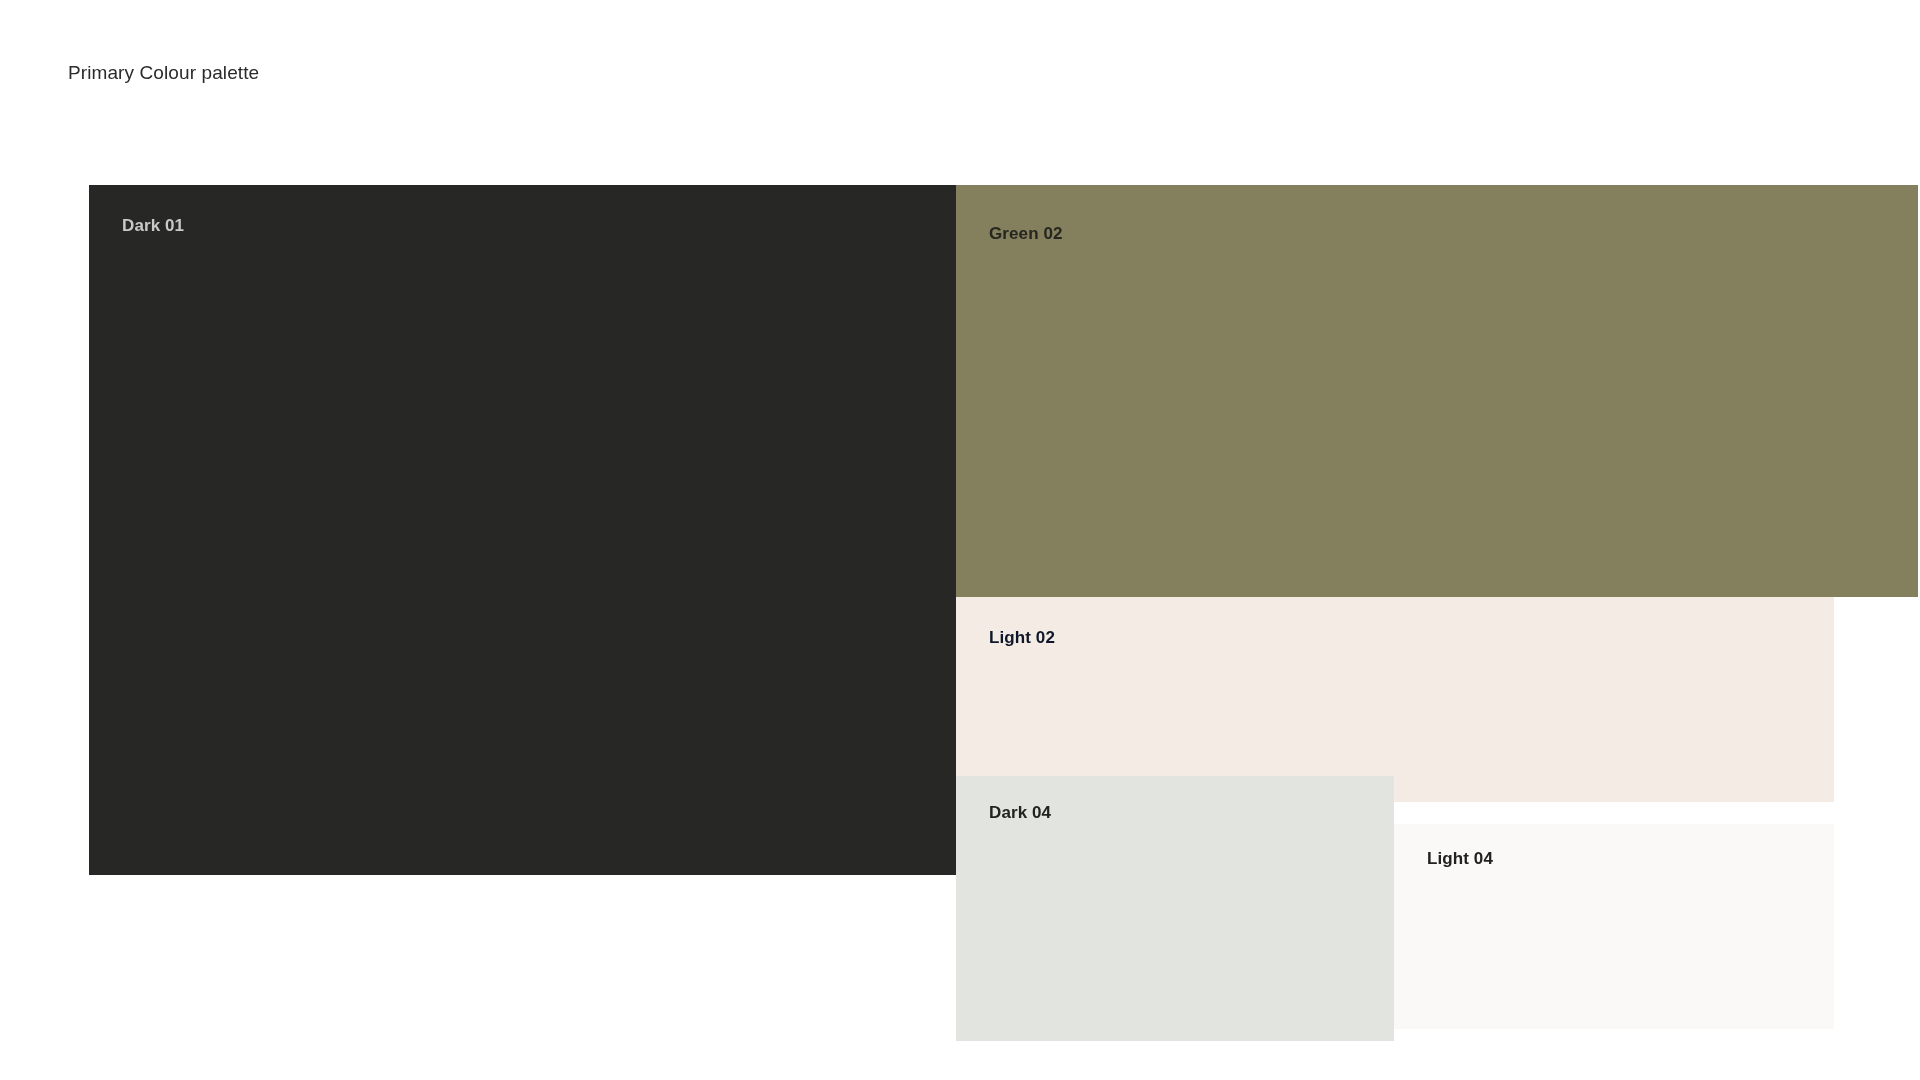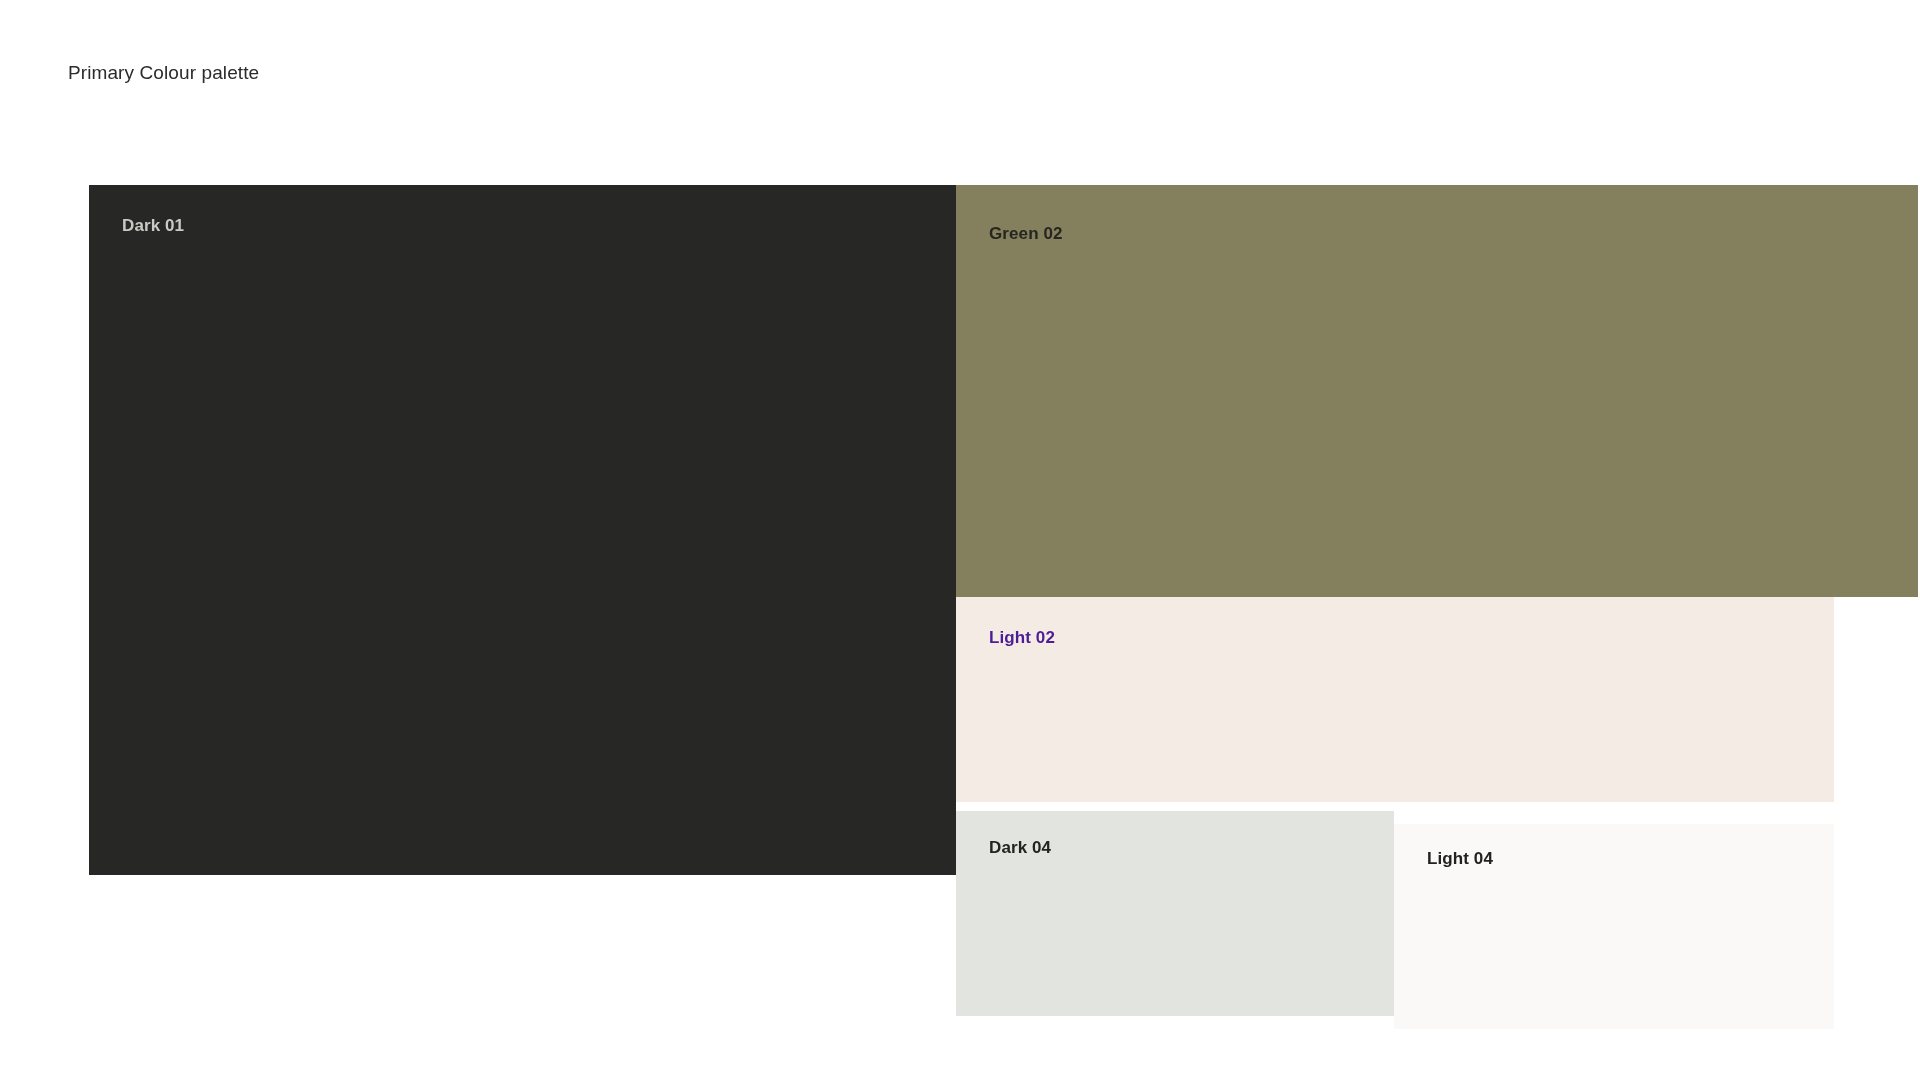--- a/index.html
+++ b/index.html
@@ -52,21 +52,21 @@
     font-size: 17px;
     font-weight: 700;
     letter-spacing: 0.1px;
     white-space: nowrap;
   }
 
   
   .swatch-dark-01  { left: 0px;   top: 0px;   width: 867px; height: 690px; }
   .swatch-green-02 { left: 867px; top: 0px;   width: 962px; height: 412px; }
   .swatch-light-02 { left: 867px; top: 412px; width: 878px; height: 205px; }
-  .swatch-dark-04  { left: 867px; top: 626px; width: 438px; height: 205px; text-decoration: underline; }
+  .swatch-dark-04  { left: 867px; top: 591px; width: 438px; height: 265px; text-decoration: underline; }
   .swatch-light-04 { left: 1305px;top: 639px; width: 440px; height: 205px; }
 
   
   .swatch-green-02 .swatch-label { top: 39px; }
   .swatch-light-04 .swatch-label { top: 25px; }
   .swatch-dark-04  .swatch-label { top: 27px; }
 </style>
 </head>
 <body style="background: rgb(255, 255, 255);">
 
@@ -78,21 +78,21 @@
 
     <div class="swatch swatch-dark-01" style="background-color: rgb(39, 39, 38);">
       <span class="swatch-label" style="color: rgb(201, 202, 196);">Dark 01</span>
     </div>
 
     <div class="swatch swatch-green-02" style="background-color: rgb(132, 127, 92);">
       <span class="swatch-label" style="color: rgb(38, 38, 32);">Green 02</span>
     </div>
 
     <div class="swatch swatch-light-02" style="background-color: rgb(244, 236, 228);">
-      <span class="swatch-label" style="color: #4c1d95;">Light 02</span>
+      <span class="swatch-label" style="color: #0f172a;">Light 02</span>
     </div>
 
     <div class="swatch swatch-dark-04" style="background-color: rgb(226, 228, 223);">
       <span class="swatch-label" style="color: rgb(35, 36, 31);">Dark 04</span>
     </div>
 
     <div class="swatch swatch-light-04" style="background-color: rgb(250, 249, 247);">
       <span class="swatch-label" style="color: rgb(34, 33, 31);">Light 04</span>
     </div>
 

